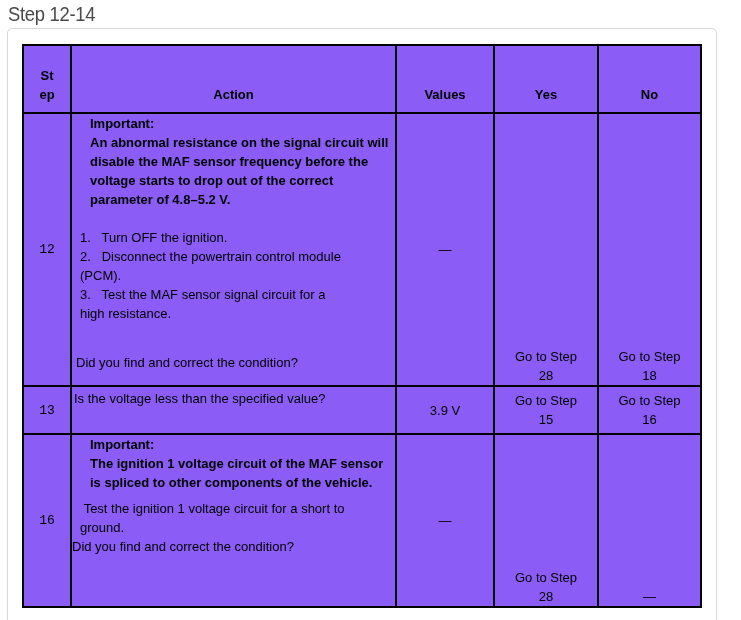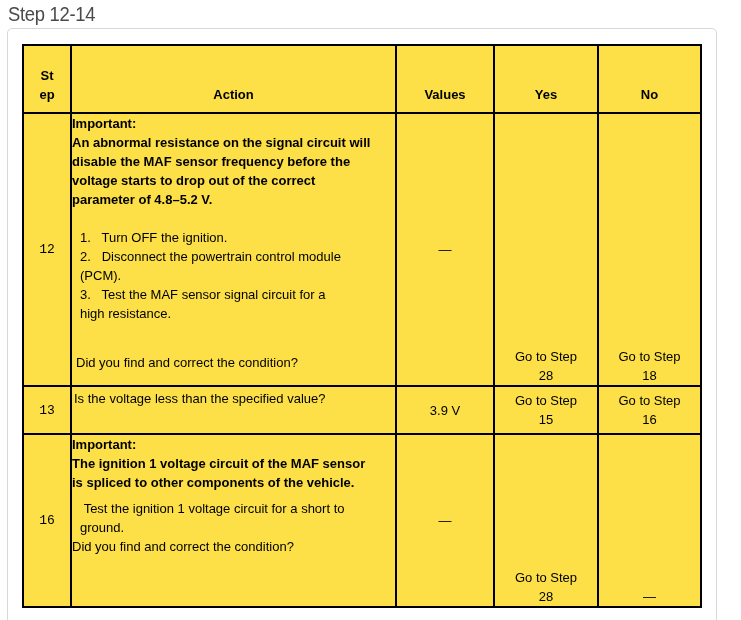--- a/index.html
+++ b/index.html
@@ -46,21 +46,21 @@
     table-layout: fixed;
     width: 678px;
   }
   table.doc-table th,
   table.doc-table td {
     border: 2px solid #000;
     padding: 0;
     font-size: 13px;
     line-height: 19px;
     box-sizing: border-box;
-    background: #fde047;
+    background: #8b5cf6;
   }
   col.c-step   { width: 48px; }
   col.c-action { width: 325px; }
   col.c-values { width: 98px; }
   col.c-yes    { width: 104px; }
   col.c-no     { width: 103px; }
 
   tr.header-row th {
     height: 68px;
     vertical-align: bottom;
@@ -97,21 +97,21 @@
     vertical-align: middle;
     padding-bottom: 0;
   }
   tr.row-12 td { height: 273px; }
   tr.row-13 td { height: 48px; }
   tr.row-14 td { height: 173px; }
 
   .important-block {
     font-weight: bold;
     white-space: pre-wrap;
-    padding-left: 0;
+    padding-left: 18px;
   }
   .important-block::first-line {
     
   }
   .procedure-block {
     white-space: pre-wrap;
     margin-top: 19px;
     padding-left: 8px;
   }
   .question-line {

